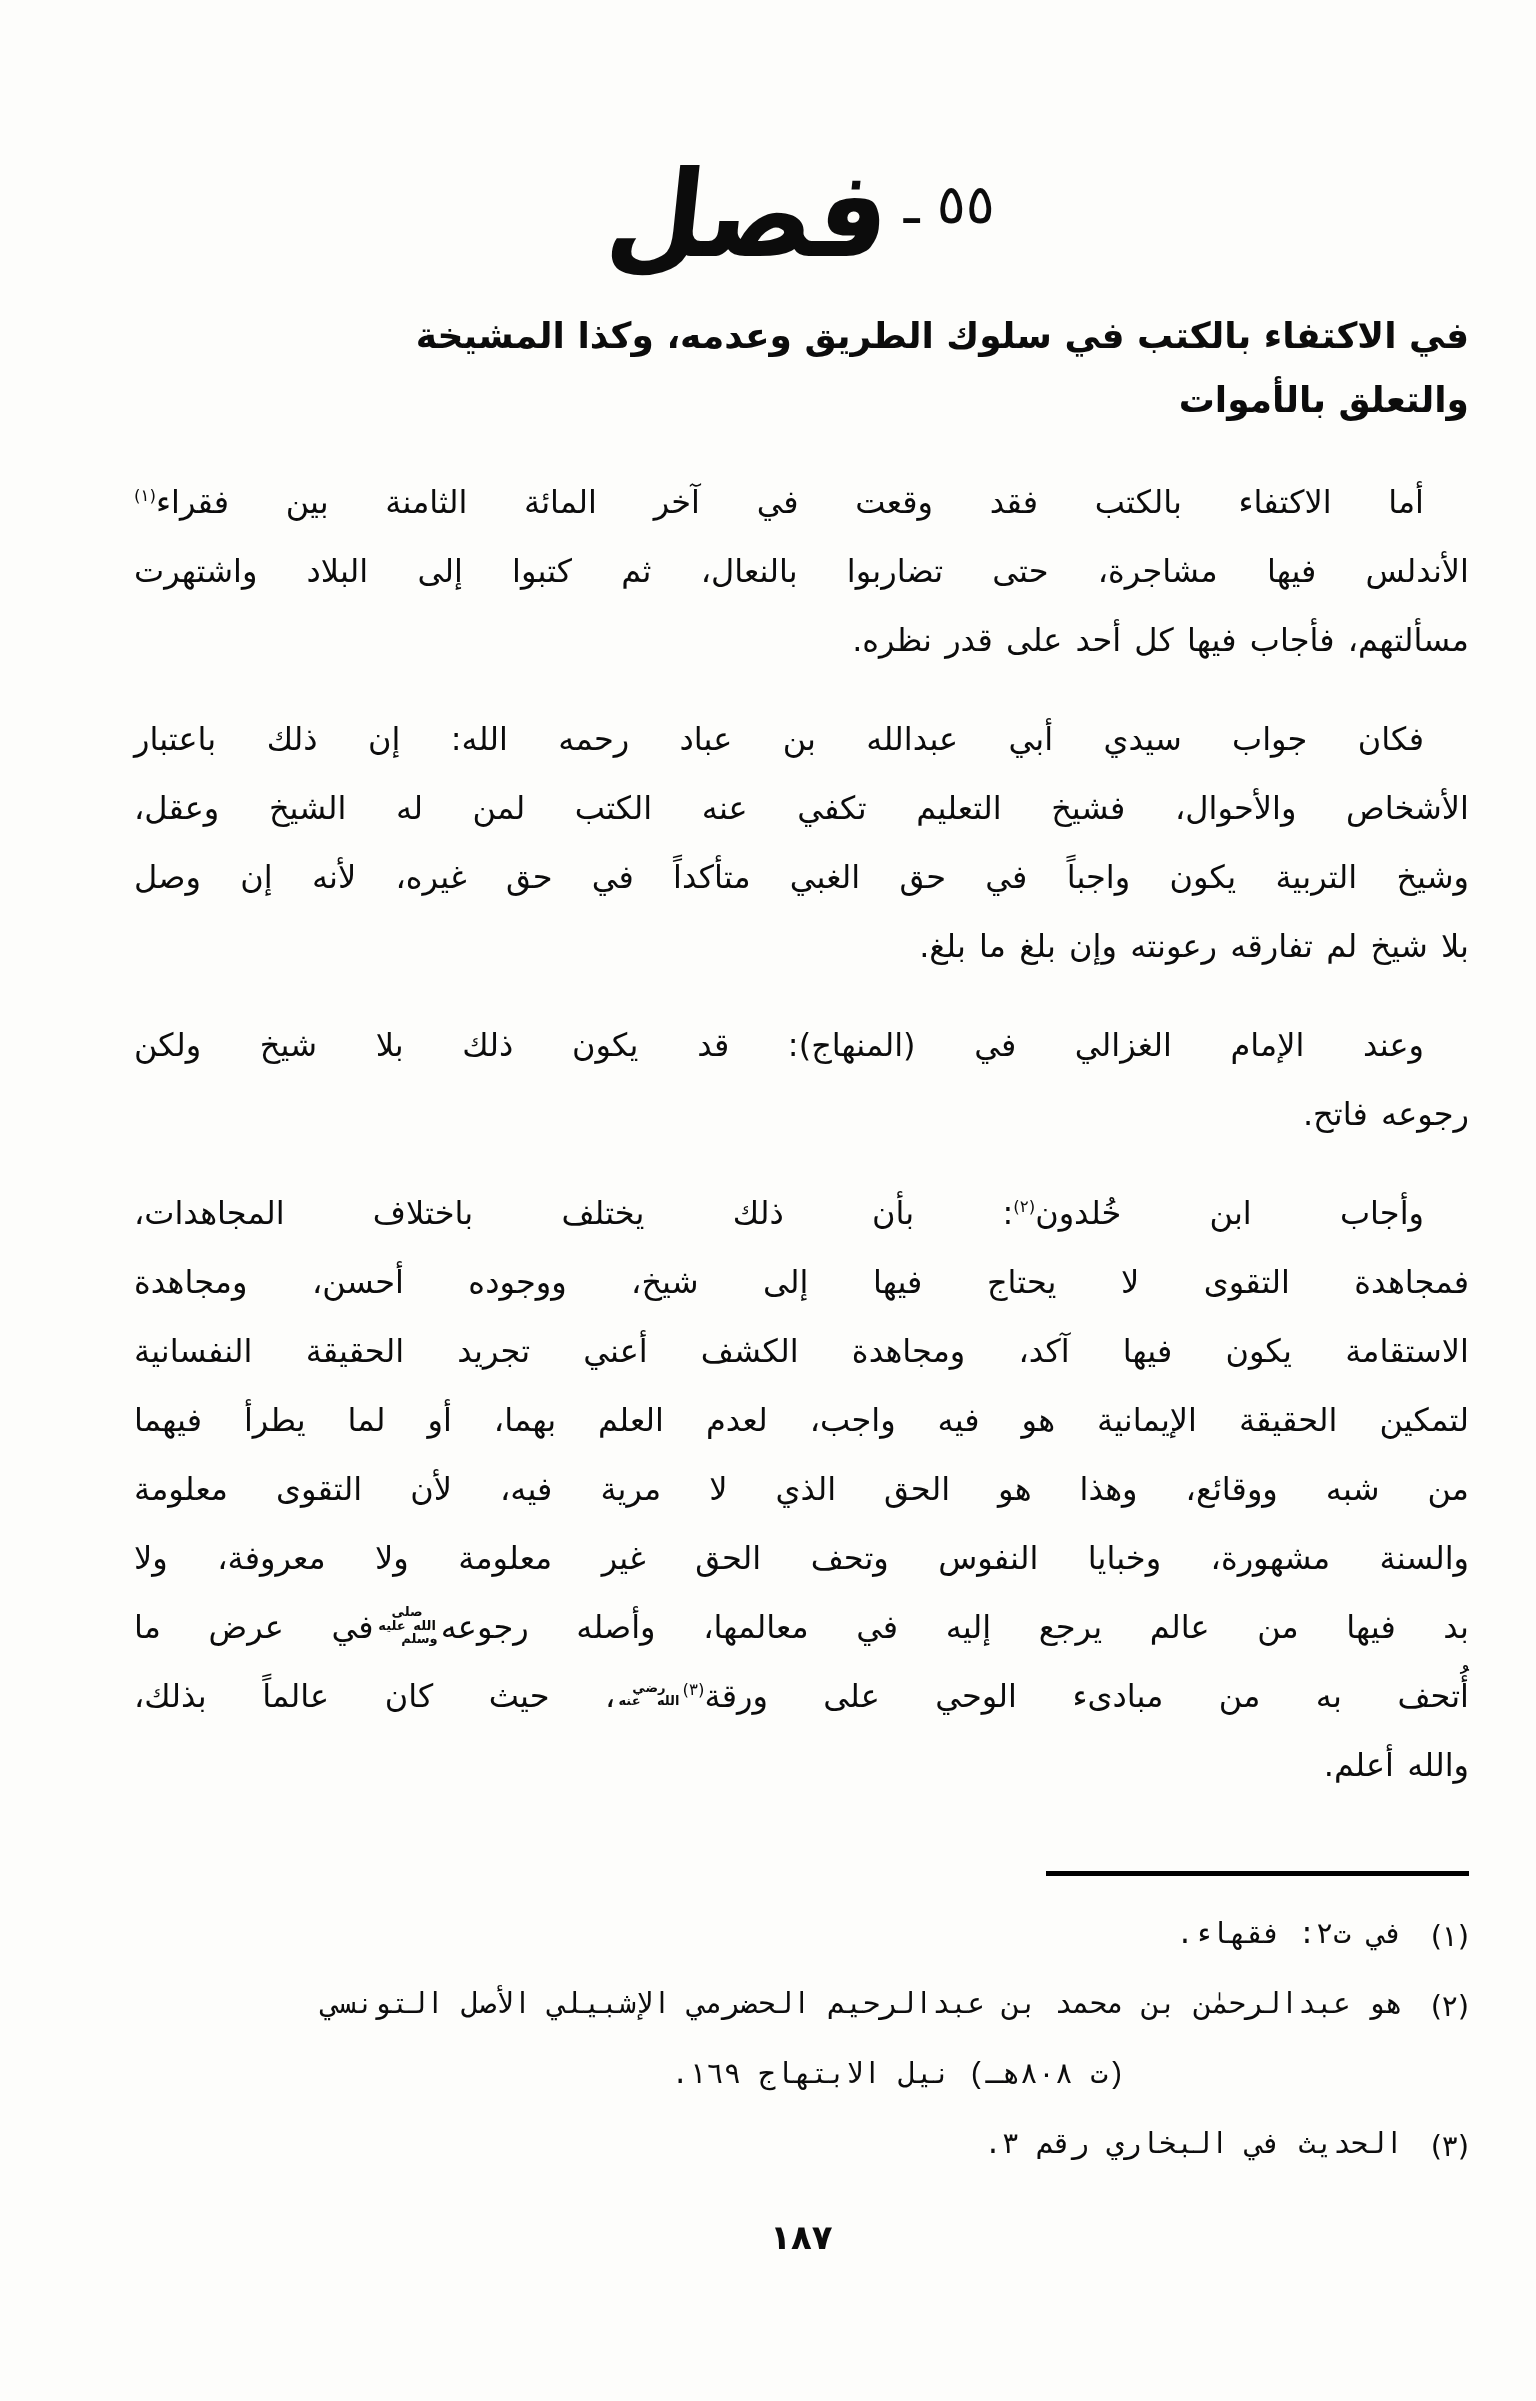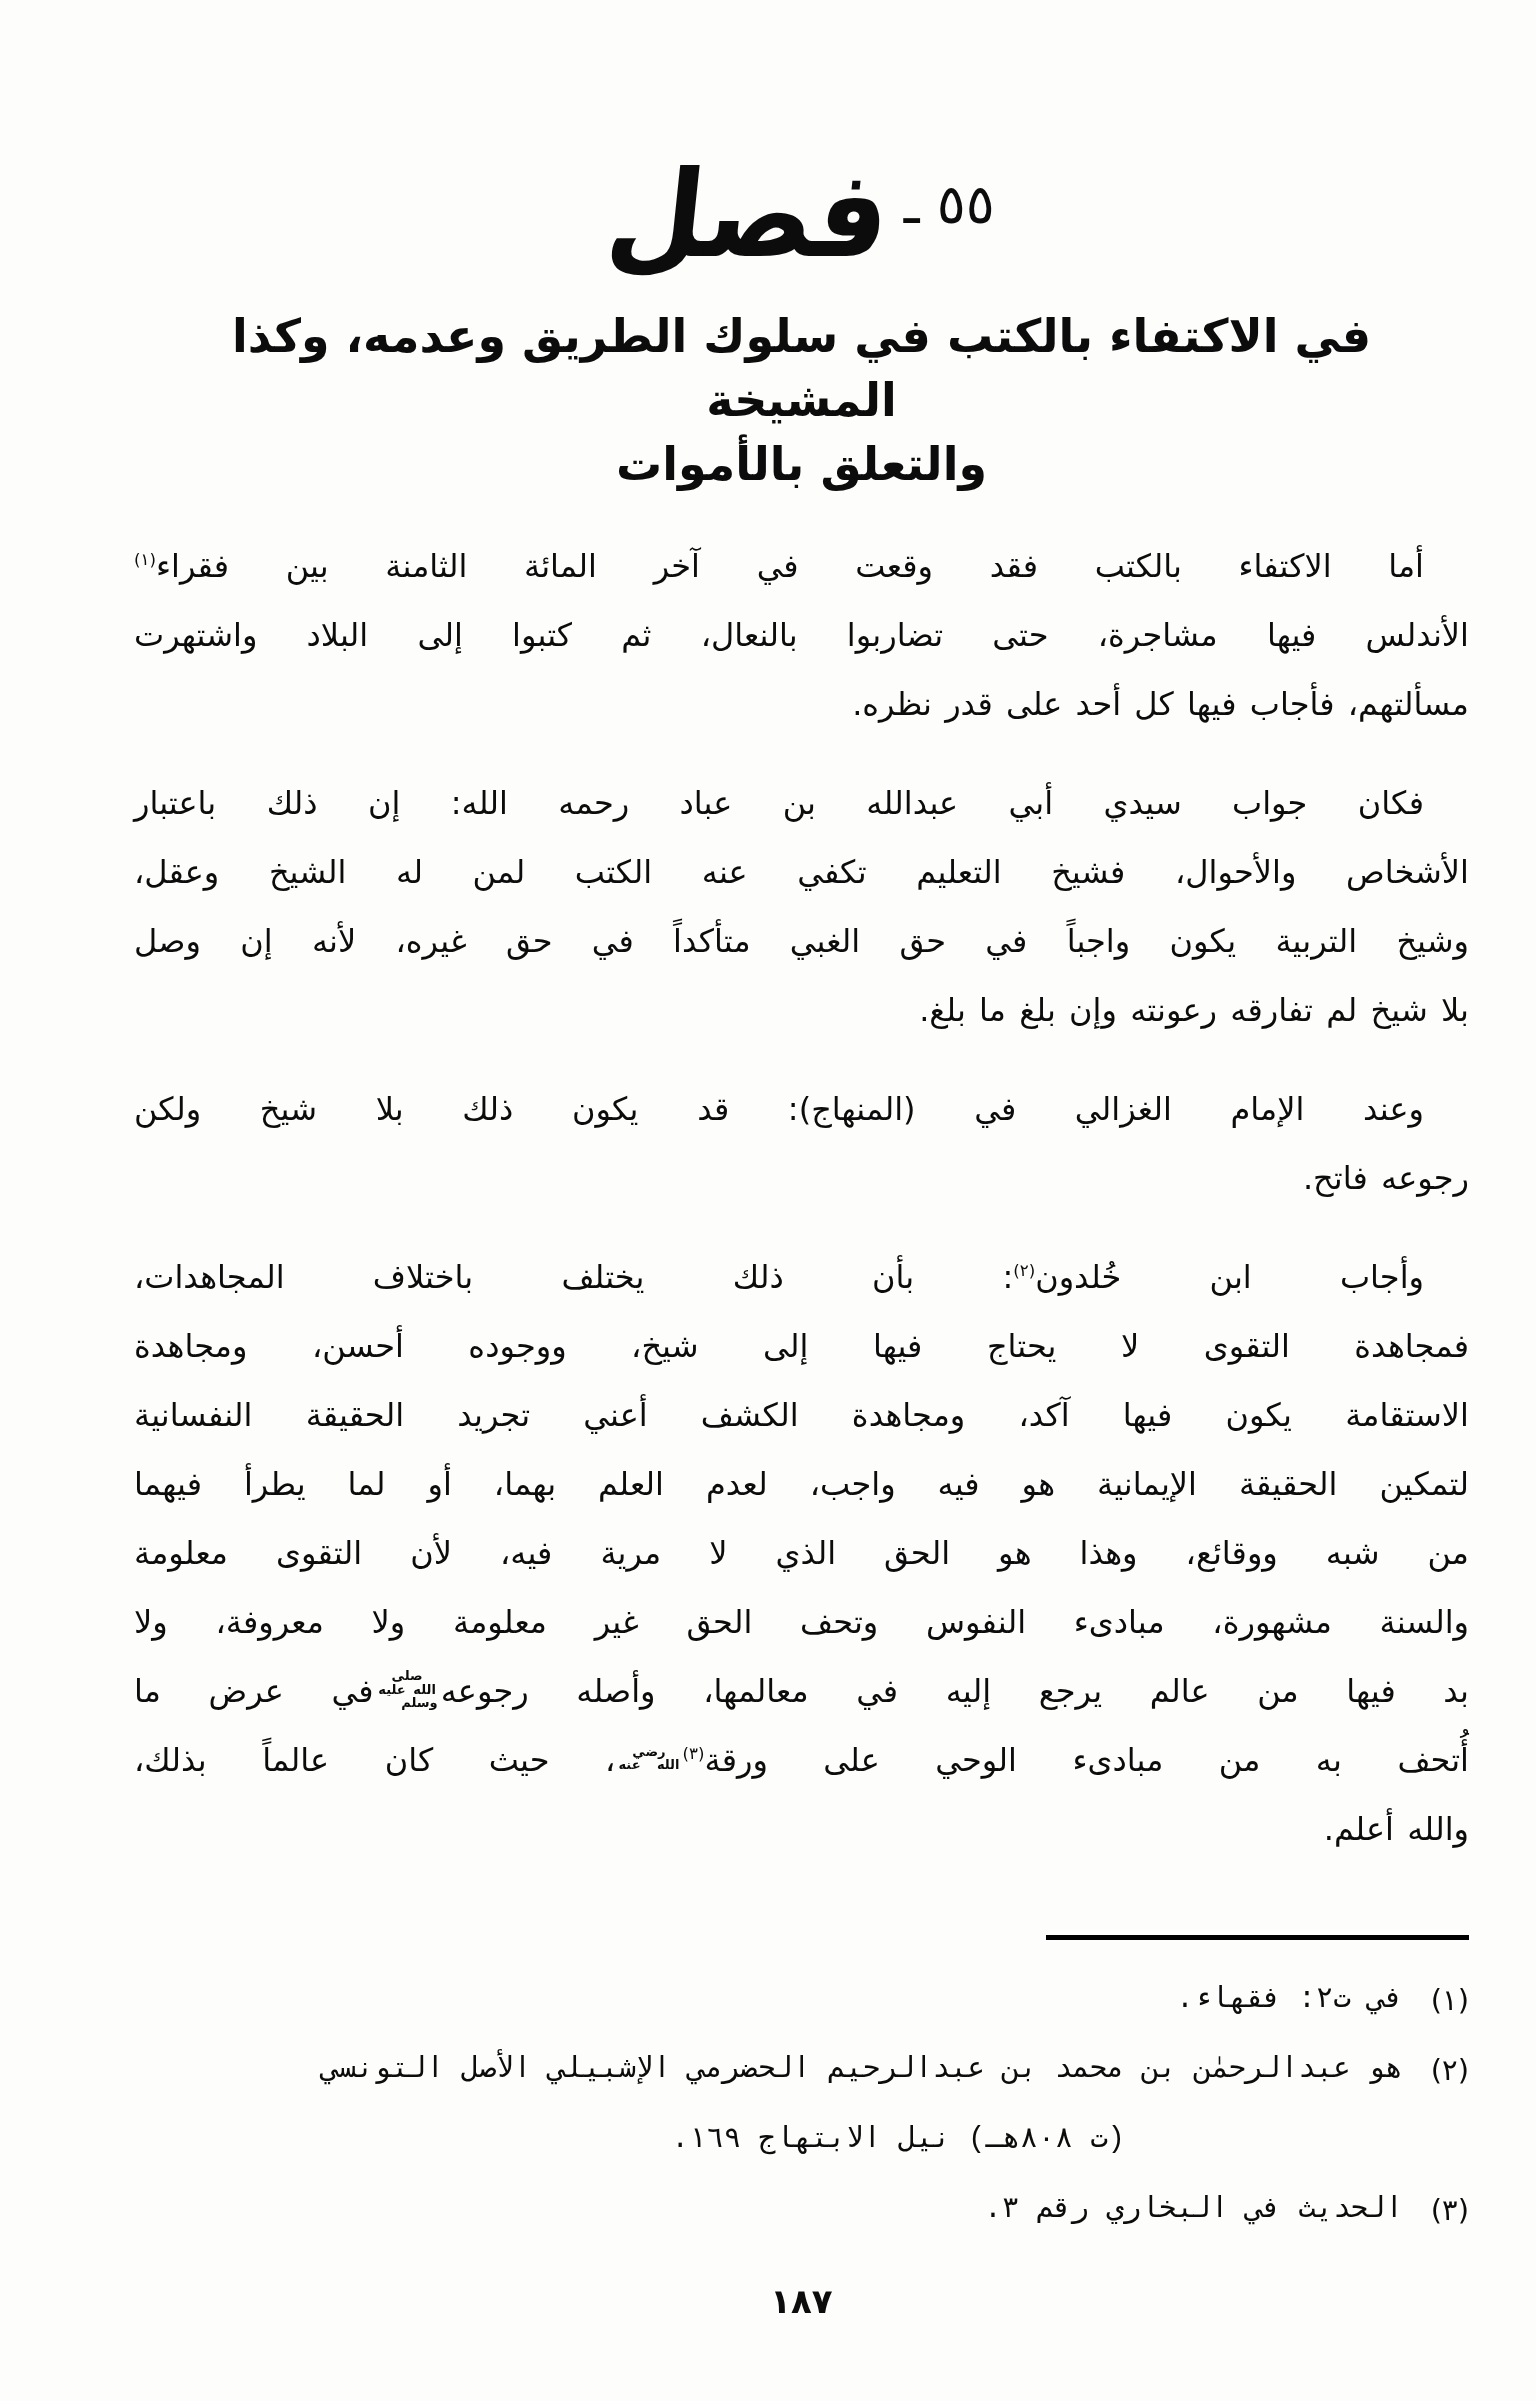--- a/index.html
+++ b/index.html
@@ -24,21 +24,21 @@
     font-size:54px;font-weight:normal;letter-spacing:2.1px;
     transform:translateY(-10.3px);
   }
   .chapter-word{
     font-size:111px;font-weight:bold;
     transform:skewX(-6deg) scaleY(1.08);
     line-height:1;
   }
   
   .heading{ text-align:center; font-weight:bold; }
-  .heading .hline{ font-size:46px; line-height:64px; letter-spacing:0.5px;}
+  .heading .hline{ font-size:36px; line-height:64px; letter-spacing:0.5px;text-align:right;}
   
   .paras{ margin-top:36px; font-size:32px; }
   .para{ margin-bottom:30px; }
   .bodyline{
     line-height:69px;
     text-align:justify;
     text-align-last:justify;
     word-spacing:3.1px;
     white-space:normal;
   }
@@ -115,21 +115,21 @@
       <div class="para">
         <div class="bodyline indent"><span>وعند الإمام الغزالي في (المنهاج): قد يكون ذلك بلا شيخ ولكن</span></div>
         <div class="bodyline last"><span>رجوعه فاتح.</span></div>
       </div>
       <div class="para">
         <div class="bodyline indent"><span>وأجاب ابن خُلدون</span><span class="sup">(٢)</span><span>: بأن ذلك يختلف باختلاف المجاهدات،</span></div>
         <div class="bodyline"><span>فمجاهدة التقوى لا يحتاج فيها إلى شيخ، ووجوده أحسن، ومجاهدة</span></div>
         <div class="bodyline"><span>الاستقامة يكون فيها آكد، ومجاهدة الكشف أعني تجريد الحقيقة النفسانية</span></div>
         <div class="bodyline"><span>لتمكين الحقيقة الإيمانية هو فيه واجب، لعدم العلم بهما، أو لما يطرأ فيهما</span></div>
         <div class="bodyline"><span>من شبه ووقائع، وهذا هو الحق الذي لا مرية فيه، لأن التقوى معلومة</span></div>
-        <div class="bodyline"><span>والسنة مشهورة، مبادىء النفوس وتحف الحق غير معلومة ولا معروفة، ولا</span></div>
+        <div class="bodyline"><span>والسنة مشهورة، وخبايا النفوس وتحف الحق غير معلومة ولا معروفة، ولا</span></div>
         <div class="bodyline"><span>بد فيها من عالم يرجع إليه في معالمها، وأصله رجوعه</span><span class="hon">صلى الله عليه وسلم</span><span>في عرض ما</span></div>
         <div class="bodyline"><span>أُتحف به من مبادىء الوحي على ورقة</span><span class="sup">(٣)</span><span class="hon">رضي الله عنه</span><span>، حيث كان عالماً بذلك،</span></div>
         <div class="bodyline last"><span>والله أعلم.</span></div>
       </div>
     </div>
 
   <div class="fn-sep"></div>
 
   <div class="footnotes">
       <div class="fn-row">

